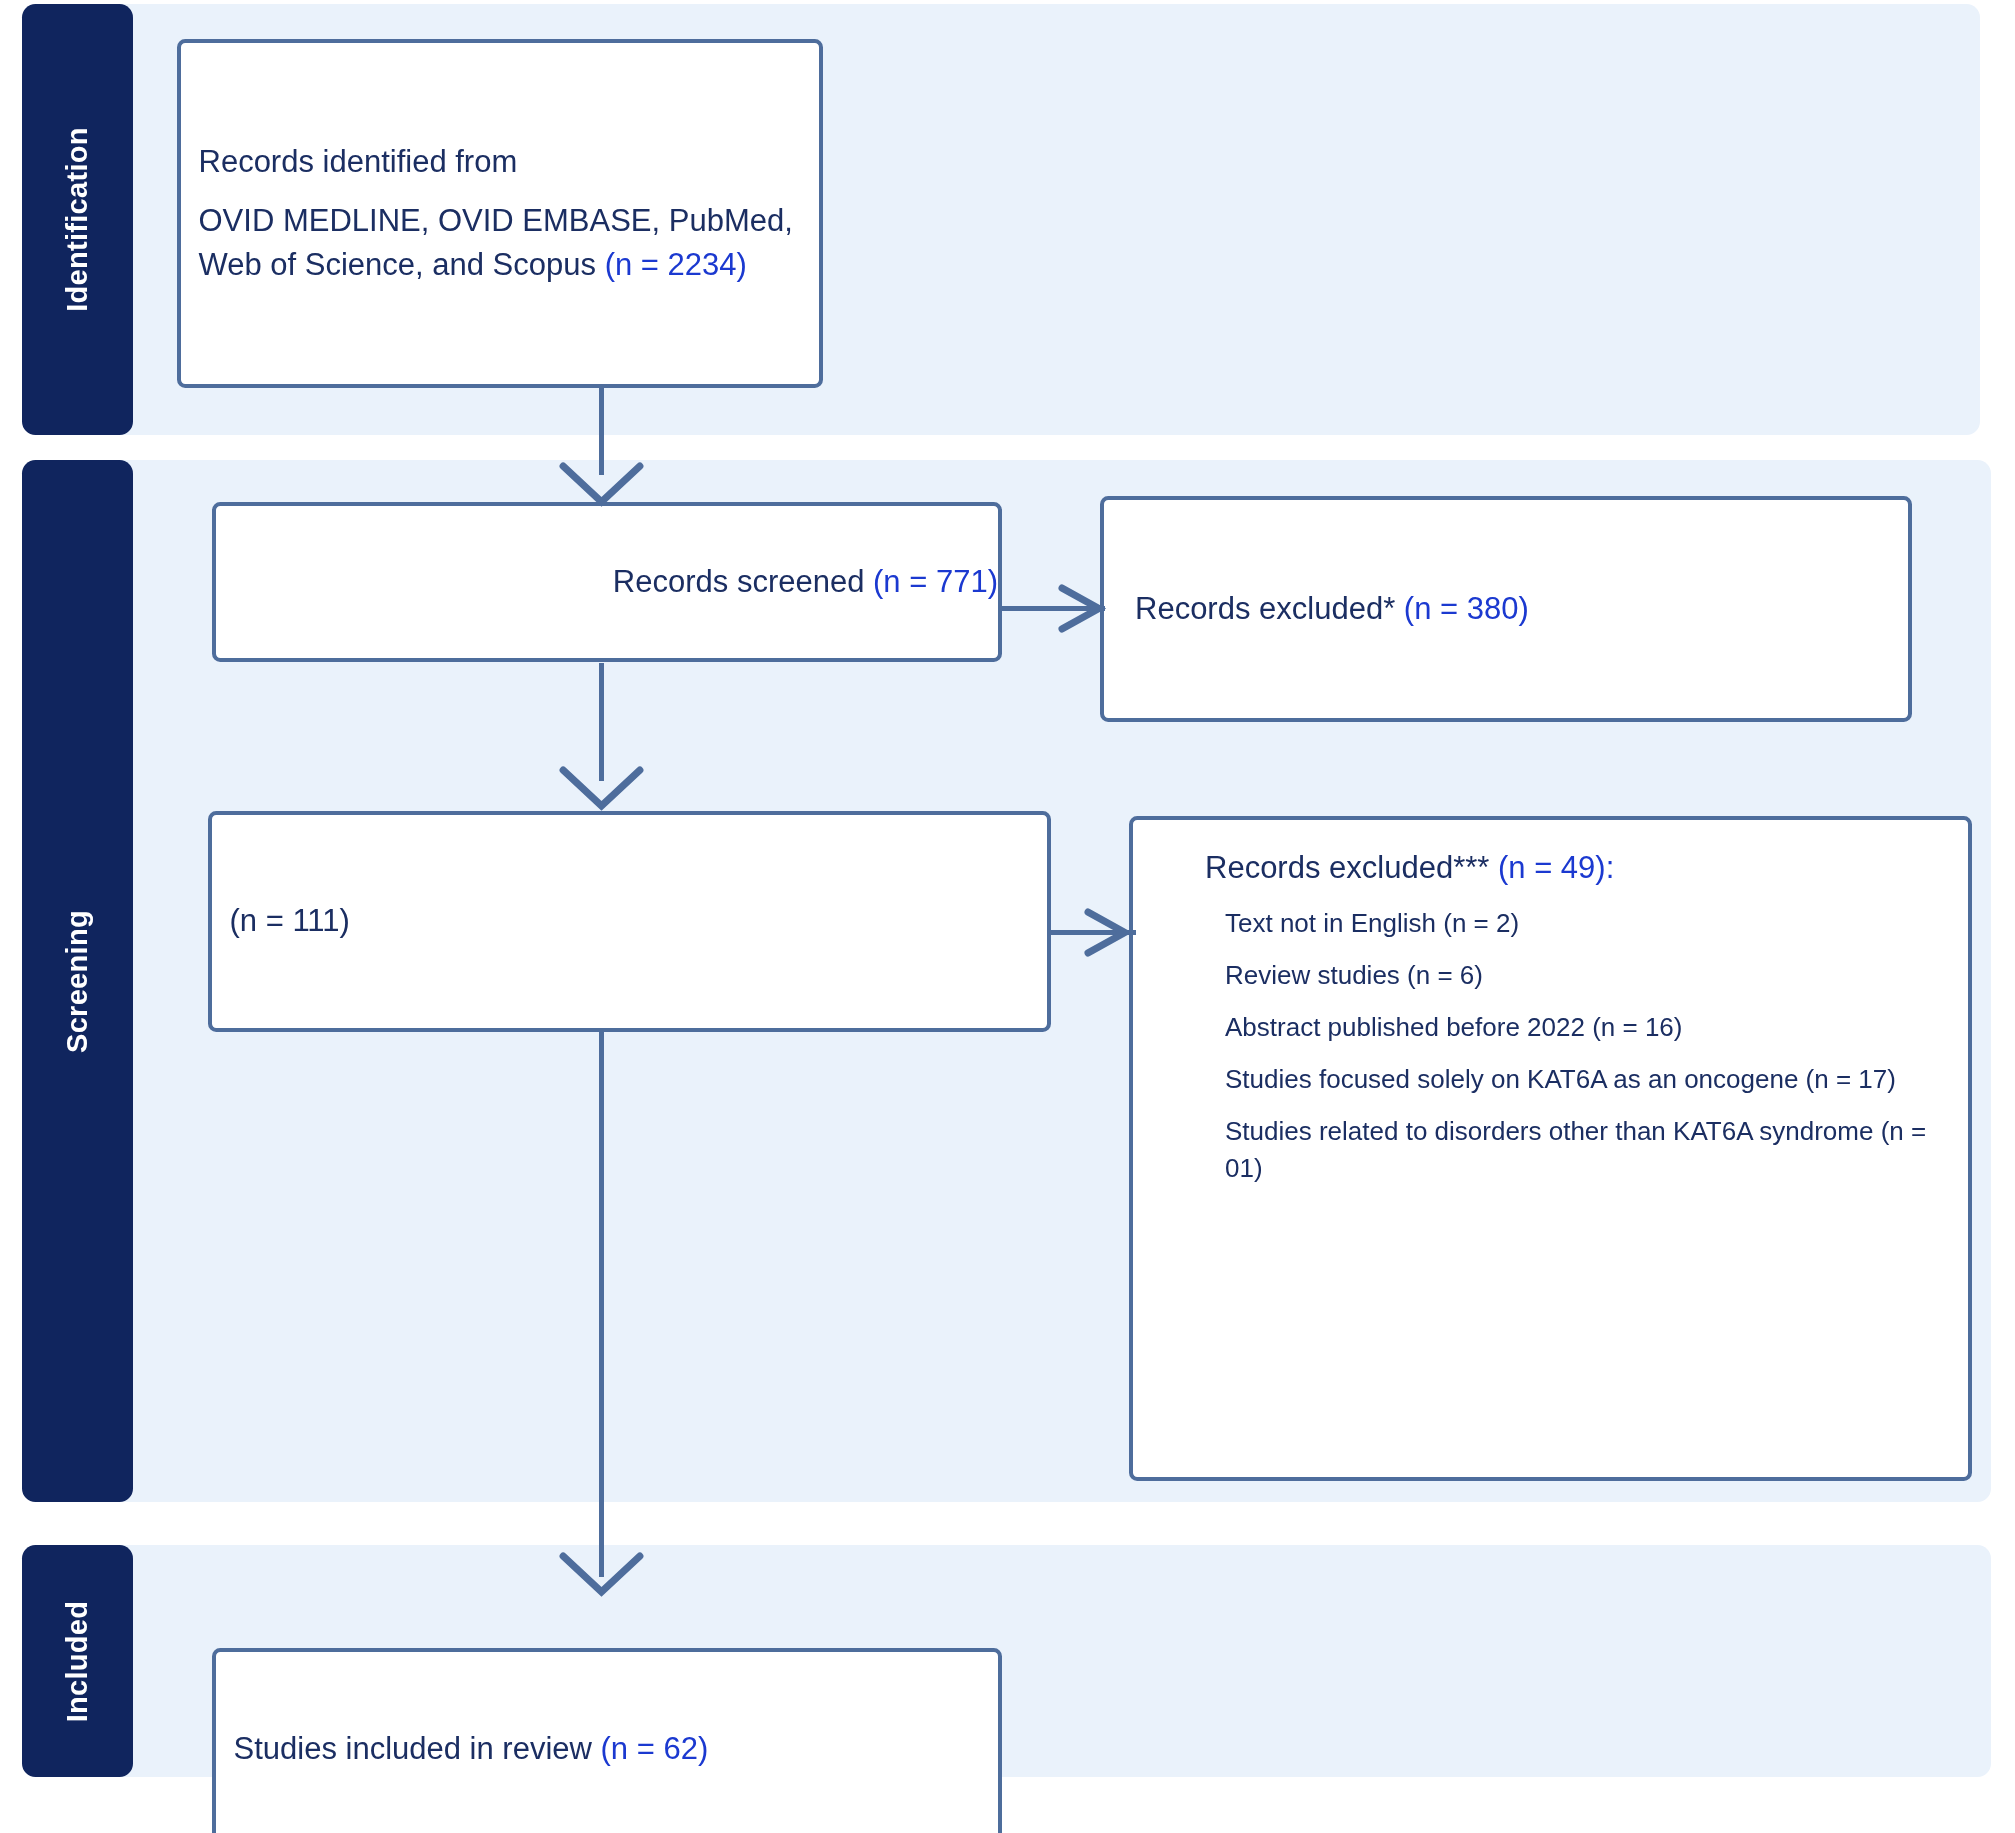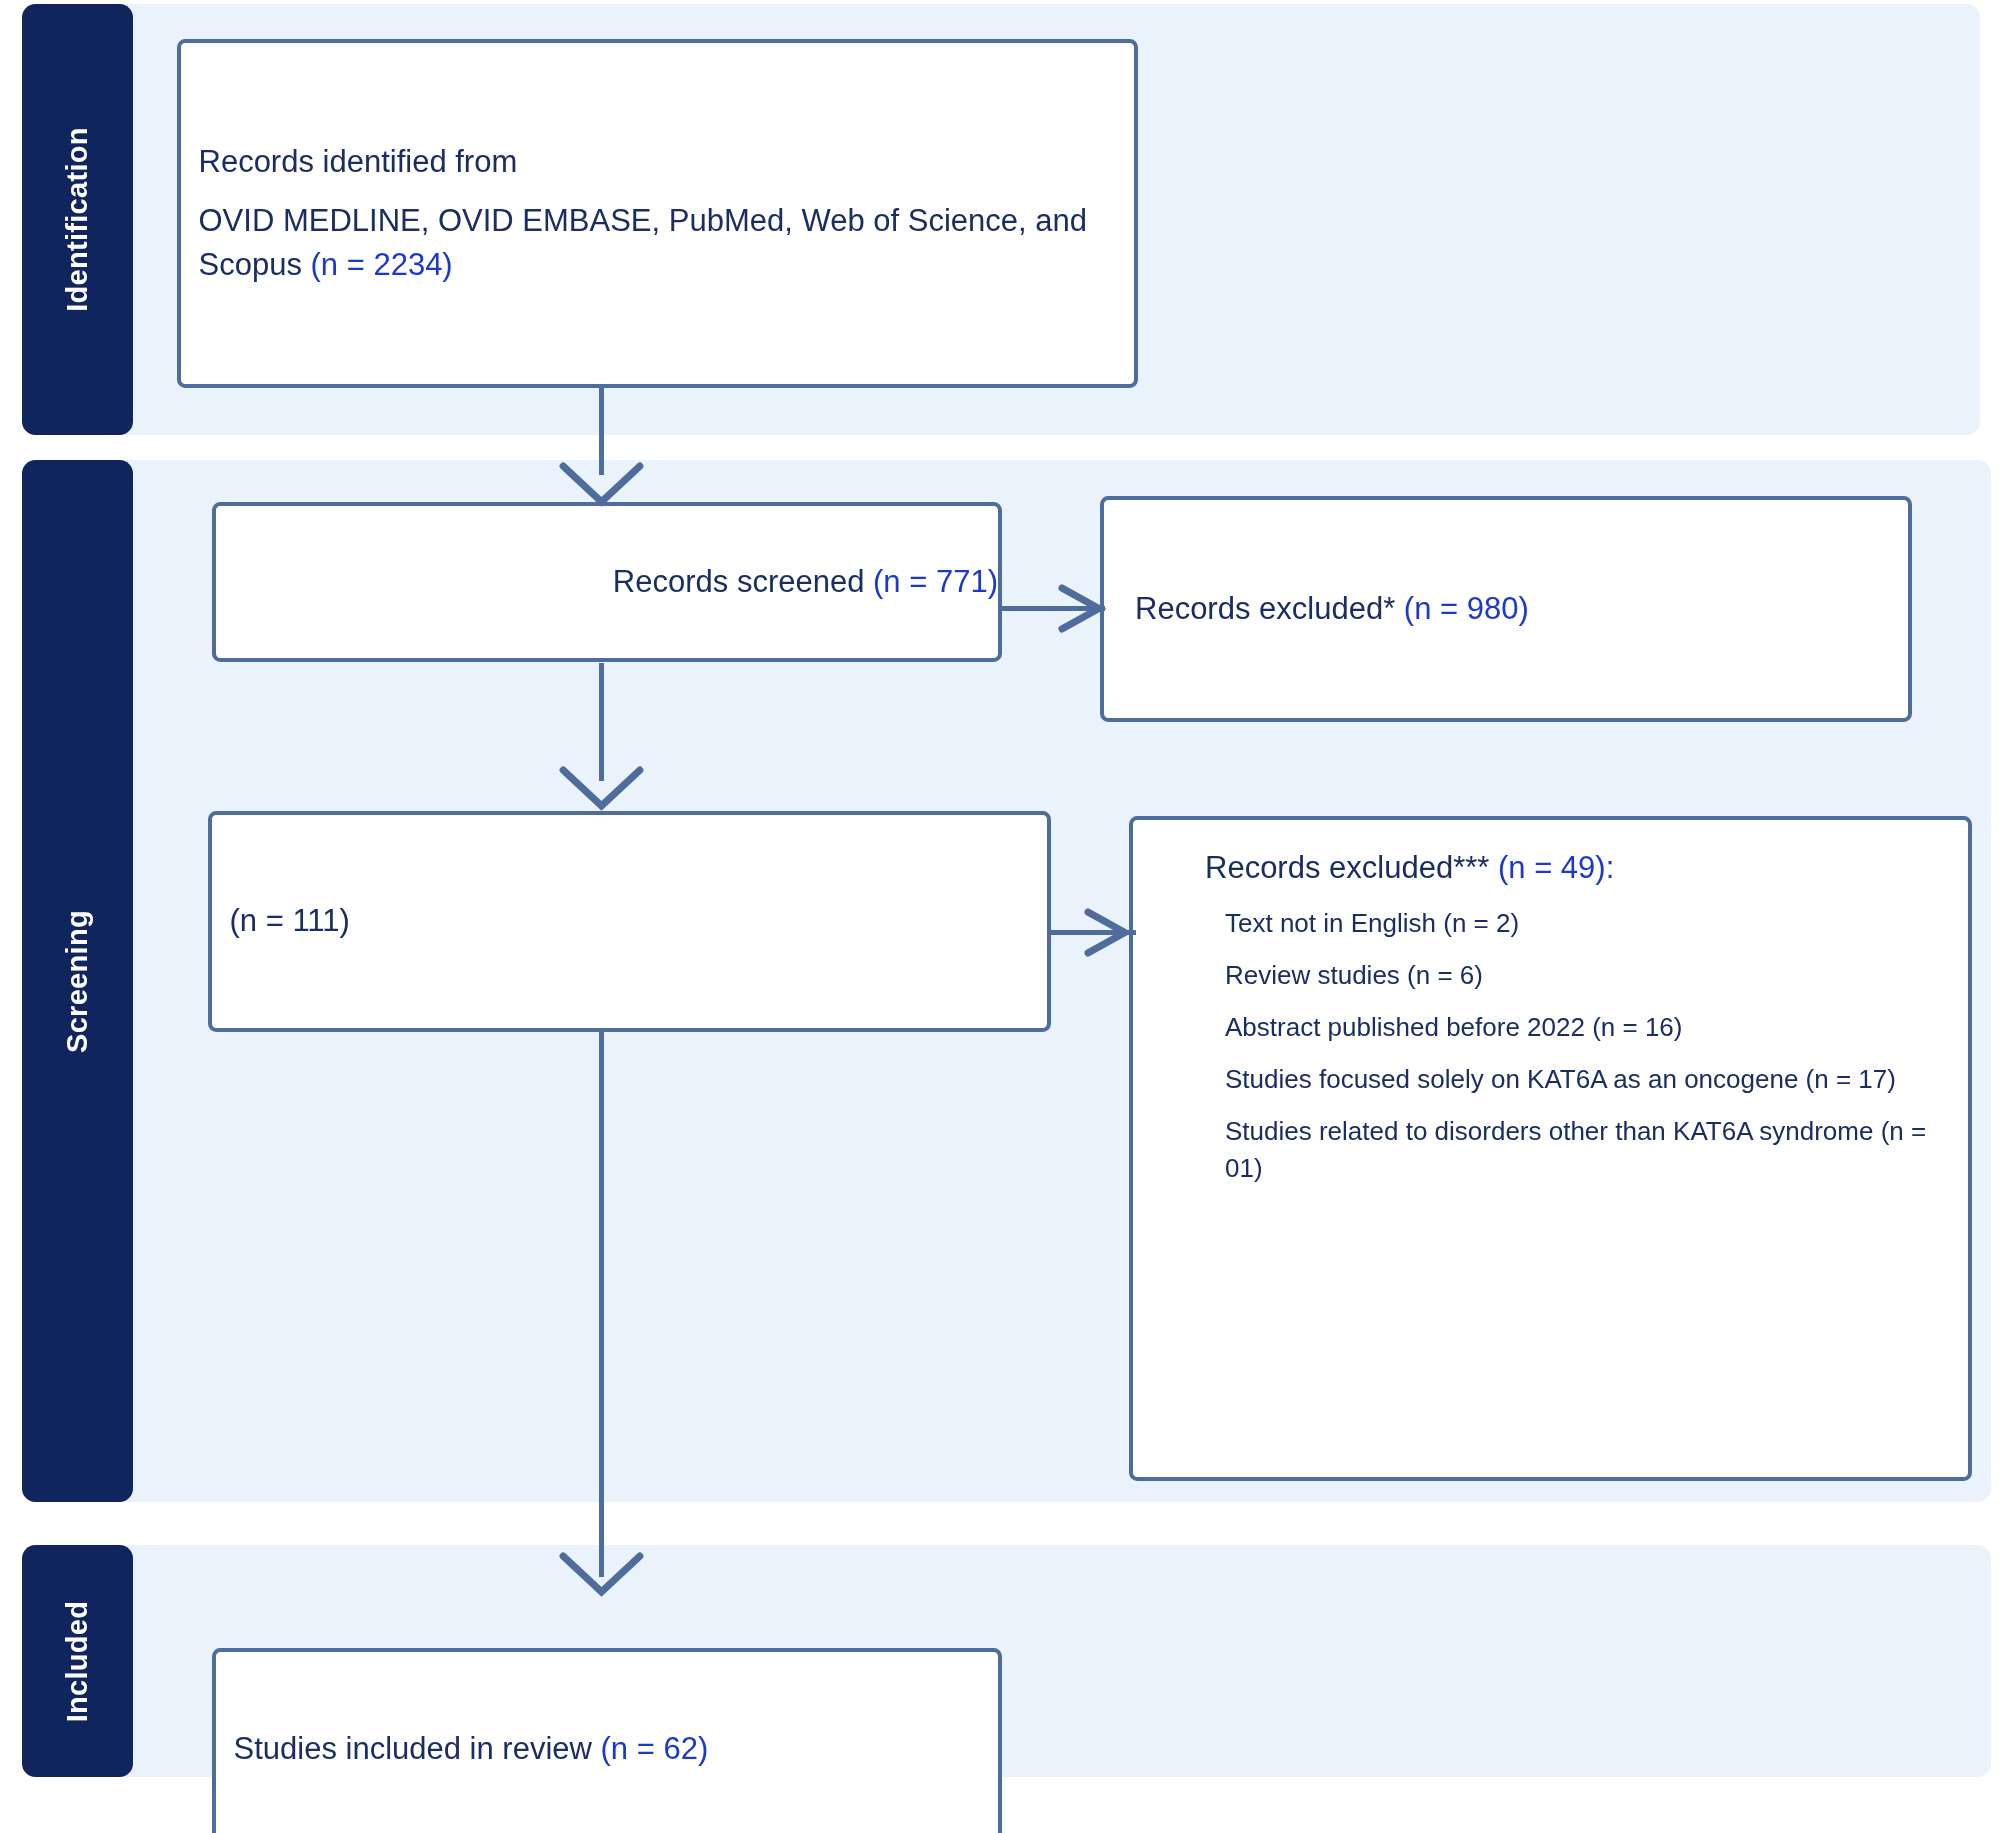--- a/index.html
+++ b/index.html
@@ -32,21 +32,21 @@
   .box{position:absolute;background:#ffffff;border:4.6px solid #4e6d9c;
        border-radius:8.2px;box-sizing:border-box;
        display:flex;flex-direction:column;justify-content:center;}
   .box p{margin:0;color:#1b2e62;font-size:31px;line-height:1.42;
          padding:0 0 0 17.5px;}
   .box p.gap{margin-top:15px;}
   .num{color:#1b39d0;}
   .sub{font-size:26px !important;padding-left:51px !important;
        line-height:1.30;}
 
-  #box-identified{left:177px;top:39px;width:961px;height:349px;}
+  #box-identified{left:177px;top:39px;width:646px;height:349px;}
   #box-identified p{font-size:31px;}
   #box-screened{left:212px;top:502px;width:790px;height:160px;align-items:flex-end;}
   #box-excluded1{left:1100px;top:496px;width:812px;height:226px;}
   #box-excluded1 p{padding-left:31px;}
   #box-eligibility{left:208px;top:811px;width:843px;height:221px;}
   #box-excluded2{left:1129px;top:816px;width:843px;height:665px;
                  justify-content:flex-start;padding-top:26px;padding-left:41px;}
   #box-excluded2 p.head{padding-left:31px;}
   #box-included{left:212px;top:1648px;width:790px;height:203px;}
 
@@ -90,21 +90,21 @@
   <div class="box" id="box-identified">
     <p>Records identified from</p>
     <p class="gap"><span>OVID MEDLINE, OVID EMBASE, PubMed, Web of Science, and Scopus </span><span class="num">(n = 2234)</span></p>
   </div>
 
   <div class="box" id="box-screened">
     <p><span>Records screened </span><span class="num">(n = 771)</span></p>
   </div>
 
   <div class="box" id="box-excluded1">
-    <p><span>Records excluded* </span><span class="num">(n = 980)</span></p>
+    <p><span>Records excluded* </span><span class="num">(n = 380)</span></p>
   </div>
 
   <div class="box" id="box-eligibility">
     <p class="num">(n = 111)</p>
   </div>
 
   <div class="box" id="box-excluded2">
     <p class="head"><span>Records excluded*** </span><span class="num">(n = 49):</span></p>
     <p class="gap sub">Text not in English (n = 2)</p>
     <p class="gap sub">Review studies (n = 6)</p>

